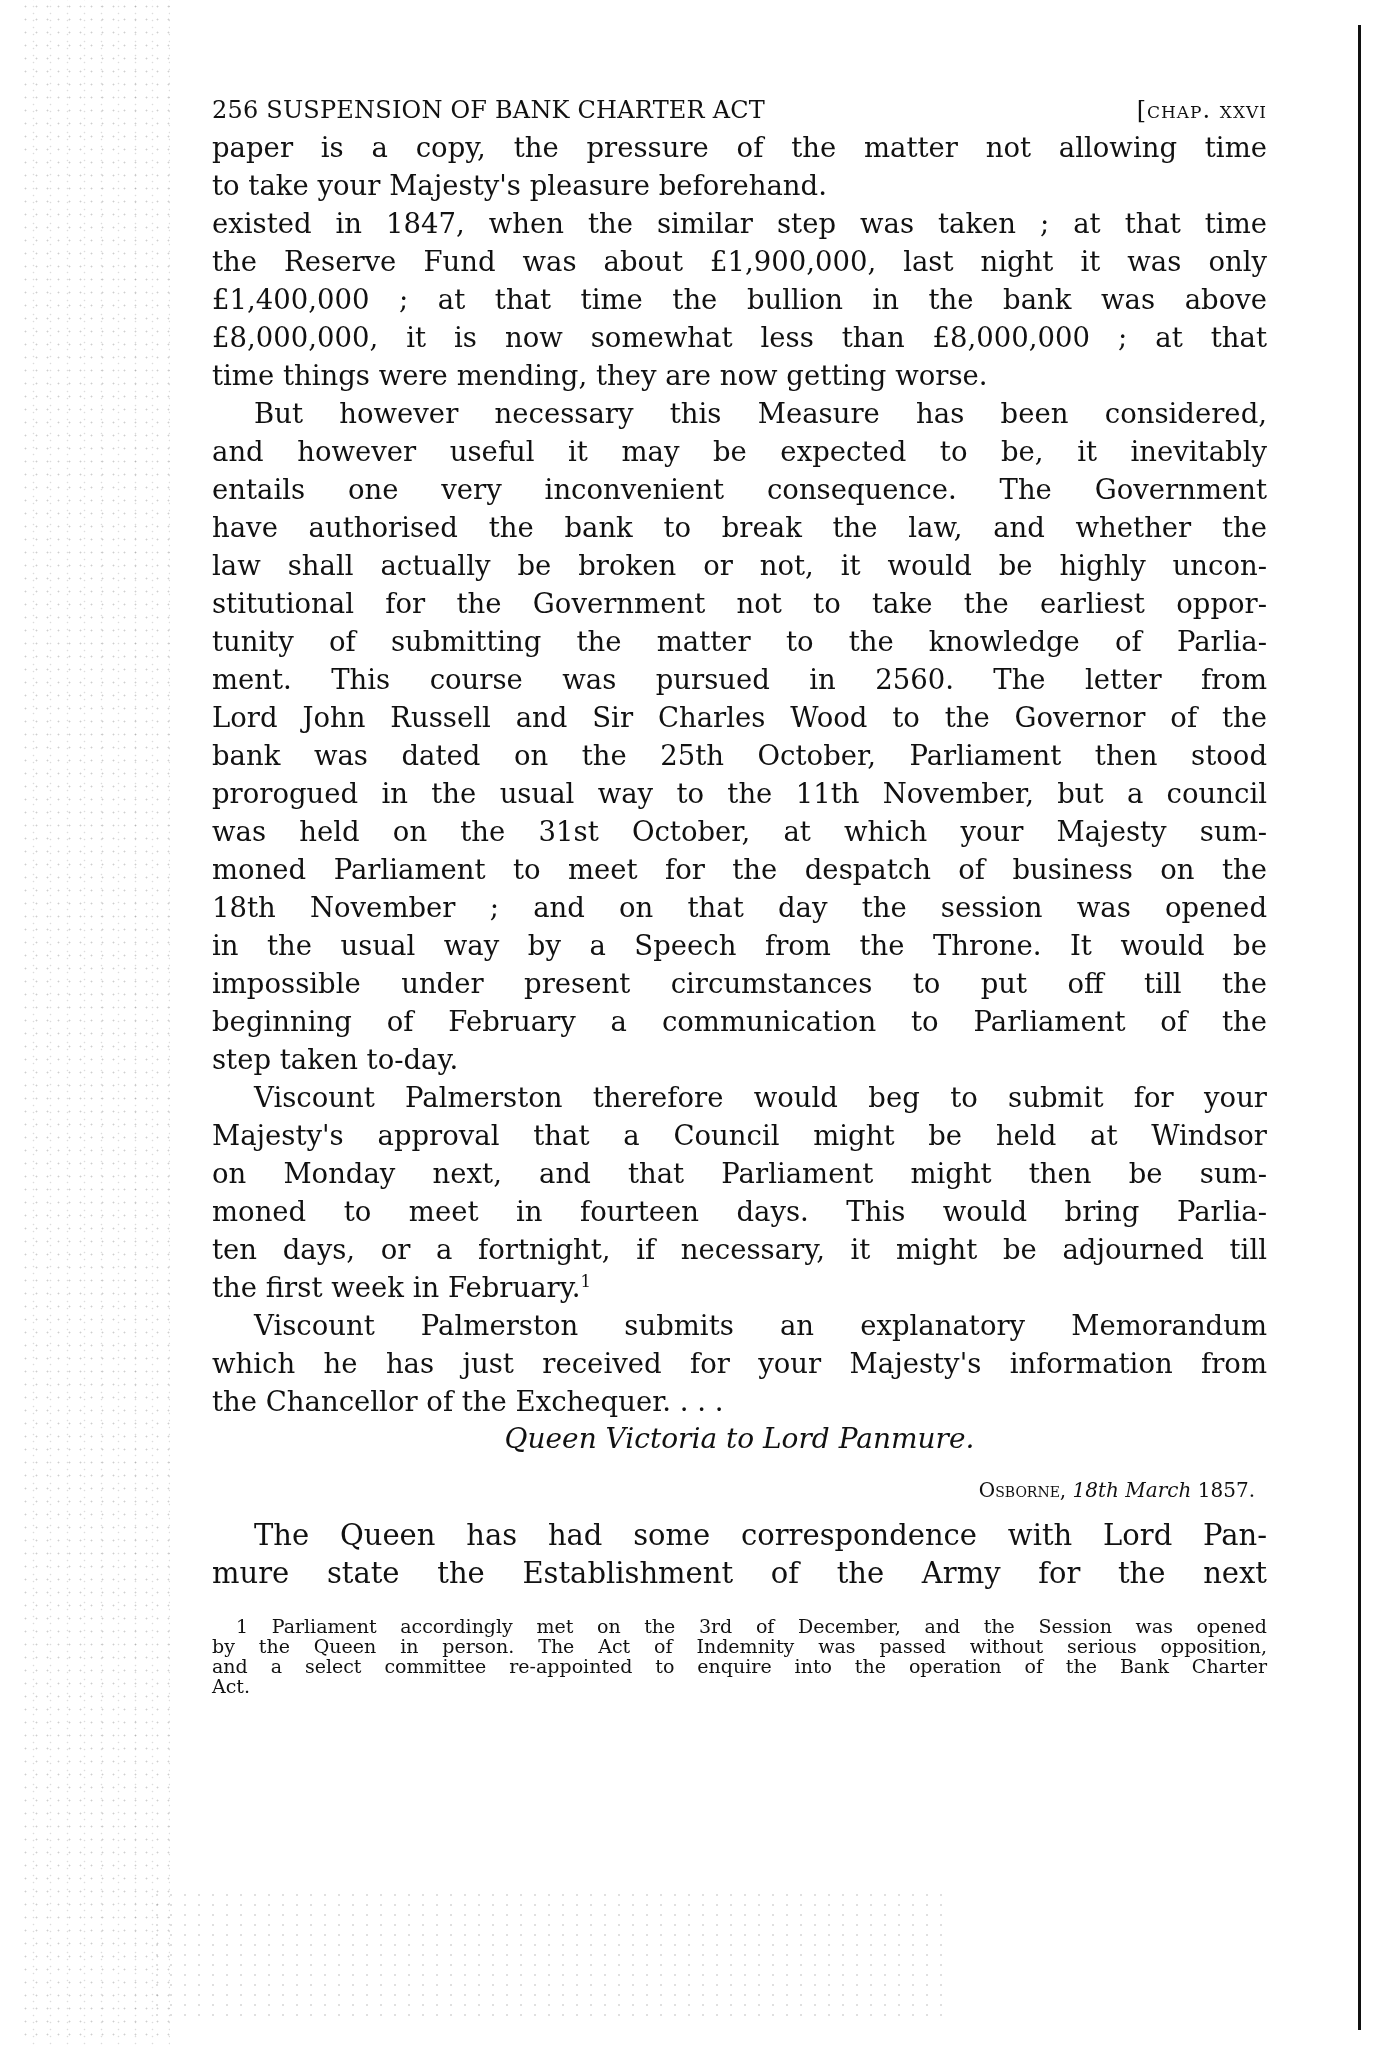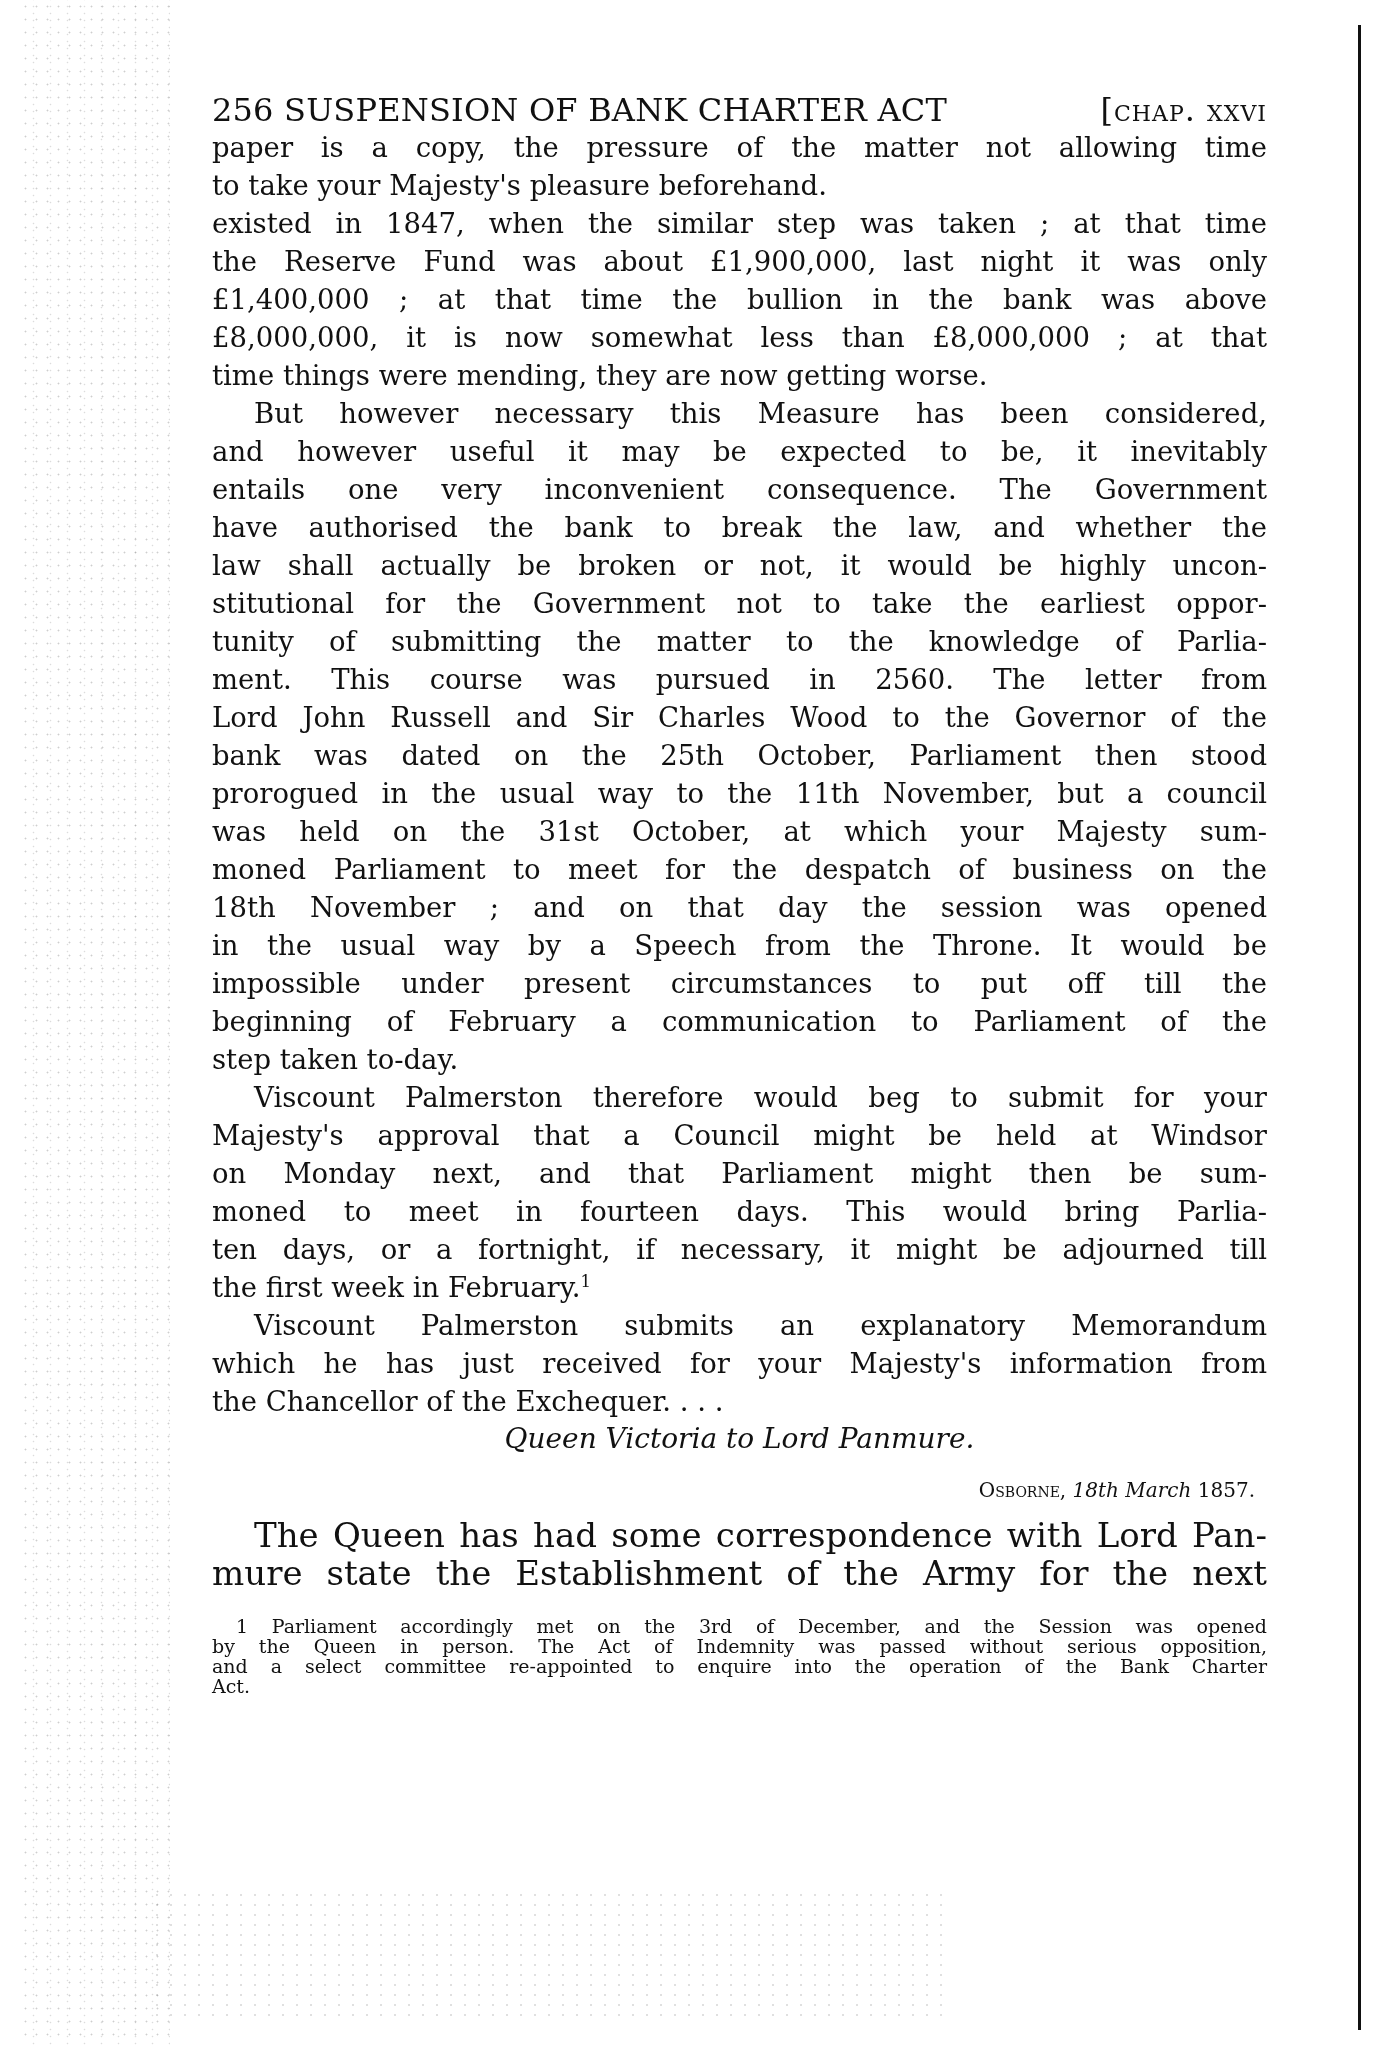--- a/index.html
+++ b/index.html
@@ -25,38 +25,38 @@
     opacity: 0.5;
   }
   .right-rule {
     position: absolute; left: 1358px; top: 25px; width: 3px; height: 2005px;
     background: #111111;
   }
   .text-block {
     position: absolute; left: 212px; top: 92px; width: 1055px;
   }
   .running-head {
-    font-size: 32px; line-height: 36px; letter-spacing: 0.2px;
+    font-size: 24px; line-height: 36px; letter-spacing: 0.2px;
     display: flex; justify-content: space-between; white-space: nowrap; text-align: center;
   }
   .running-head .chap { font-variant: small-caps; letter-spacing: 1px; }
   .body-text { font-size: 27.5px; line-height: 38px; }
   .line { display: block; white-space: nowrap; text-align: justify; text-align-last: justify; height: 38px; }
   .line.last { text-align-last: left; }
   .line.indent { padding-left: 42px; }
   .heading {
     text-align: center; font-style: italic;
     font-size: 28px; line-height: 38px;
   }
   .dateline {
     margin-top: 18px; text-align: right; font-size: 20px; line-height: 28px; padding-right: 12px;
   }
   .dateline .place { font-variant: small-caps; }
   .dateline .it { font-style: italic; }
-  .letter-body { margin-top: 12px; font-size: 34px; line-height: 38px; }
+  .letter-body { margin-top: 12px; font-size: 29px; line-height: 38px; }
   .footnote { margin-top: 24px; font-size: 19px; line-height: 20px; }
   .footnote .line { height: 20px; }
   sup { font-size: 60%; vertical-align: super; line-height: 0; }
 </style>
 </head>
 <body>
 
 <div class="page">
   <div class="speckle-left"></div>
   <div class="speckle-bottom"></div>

